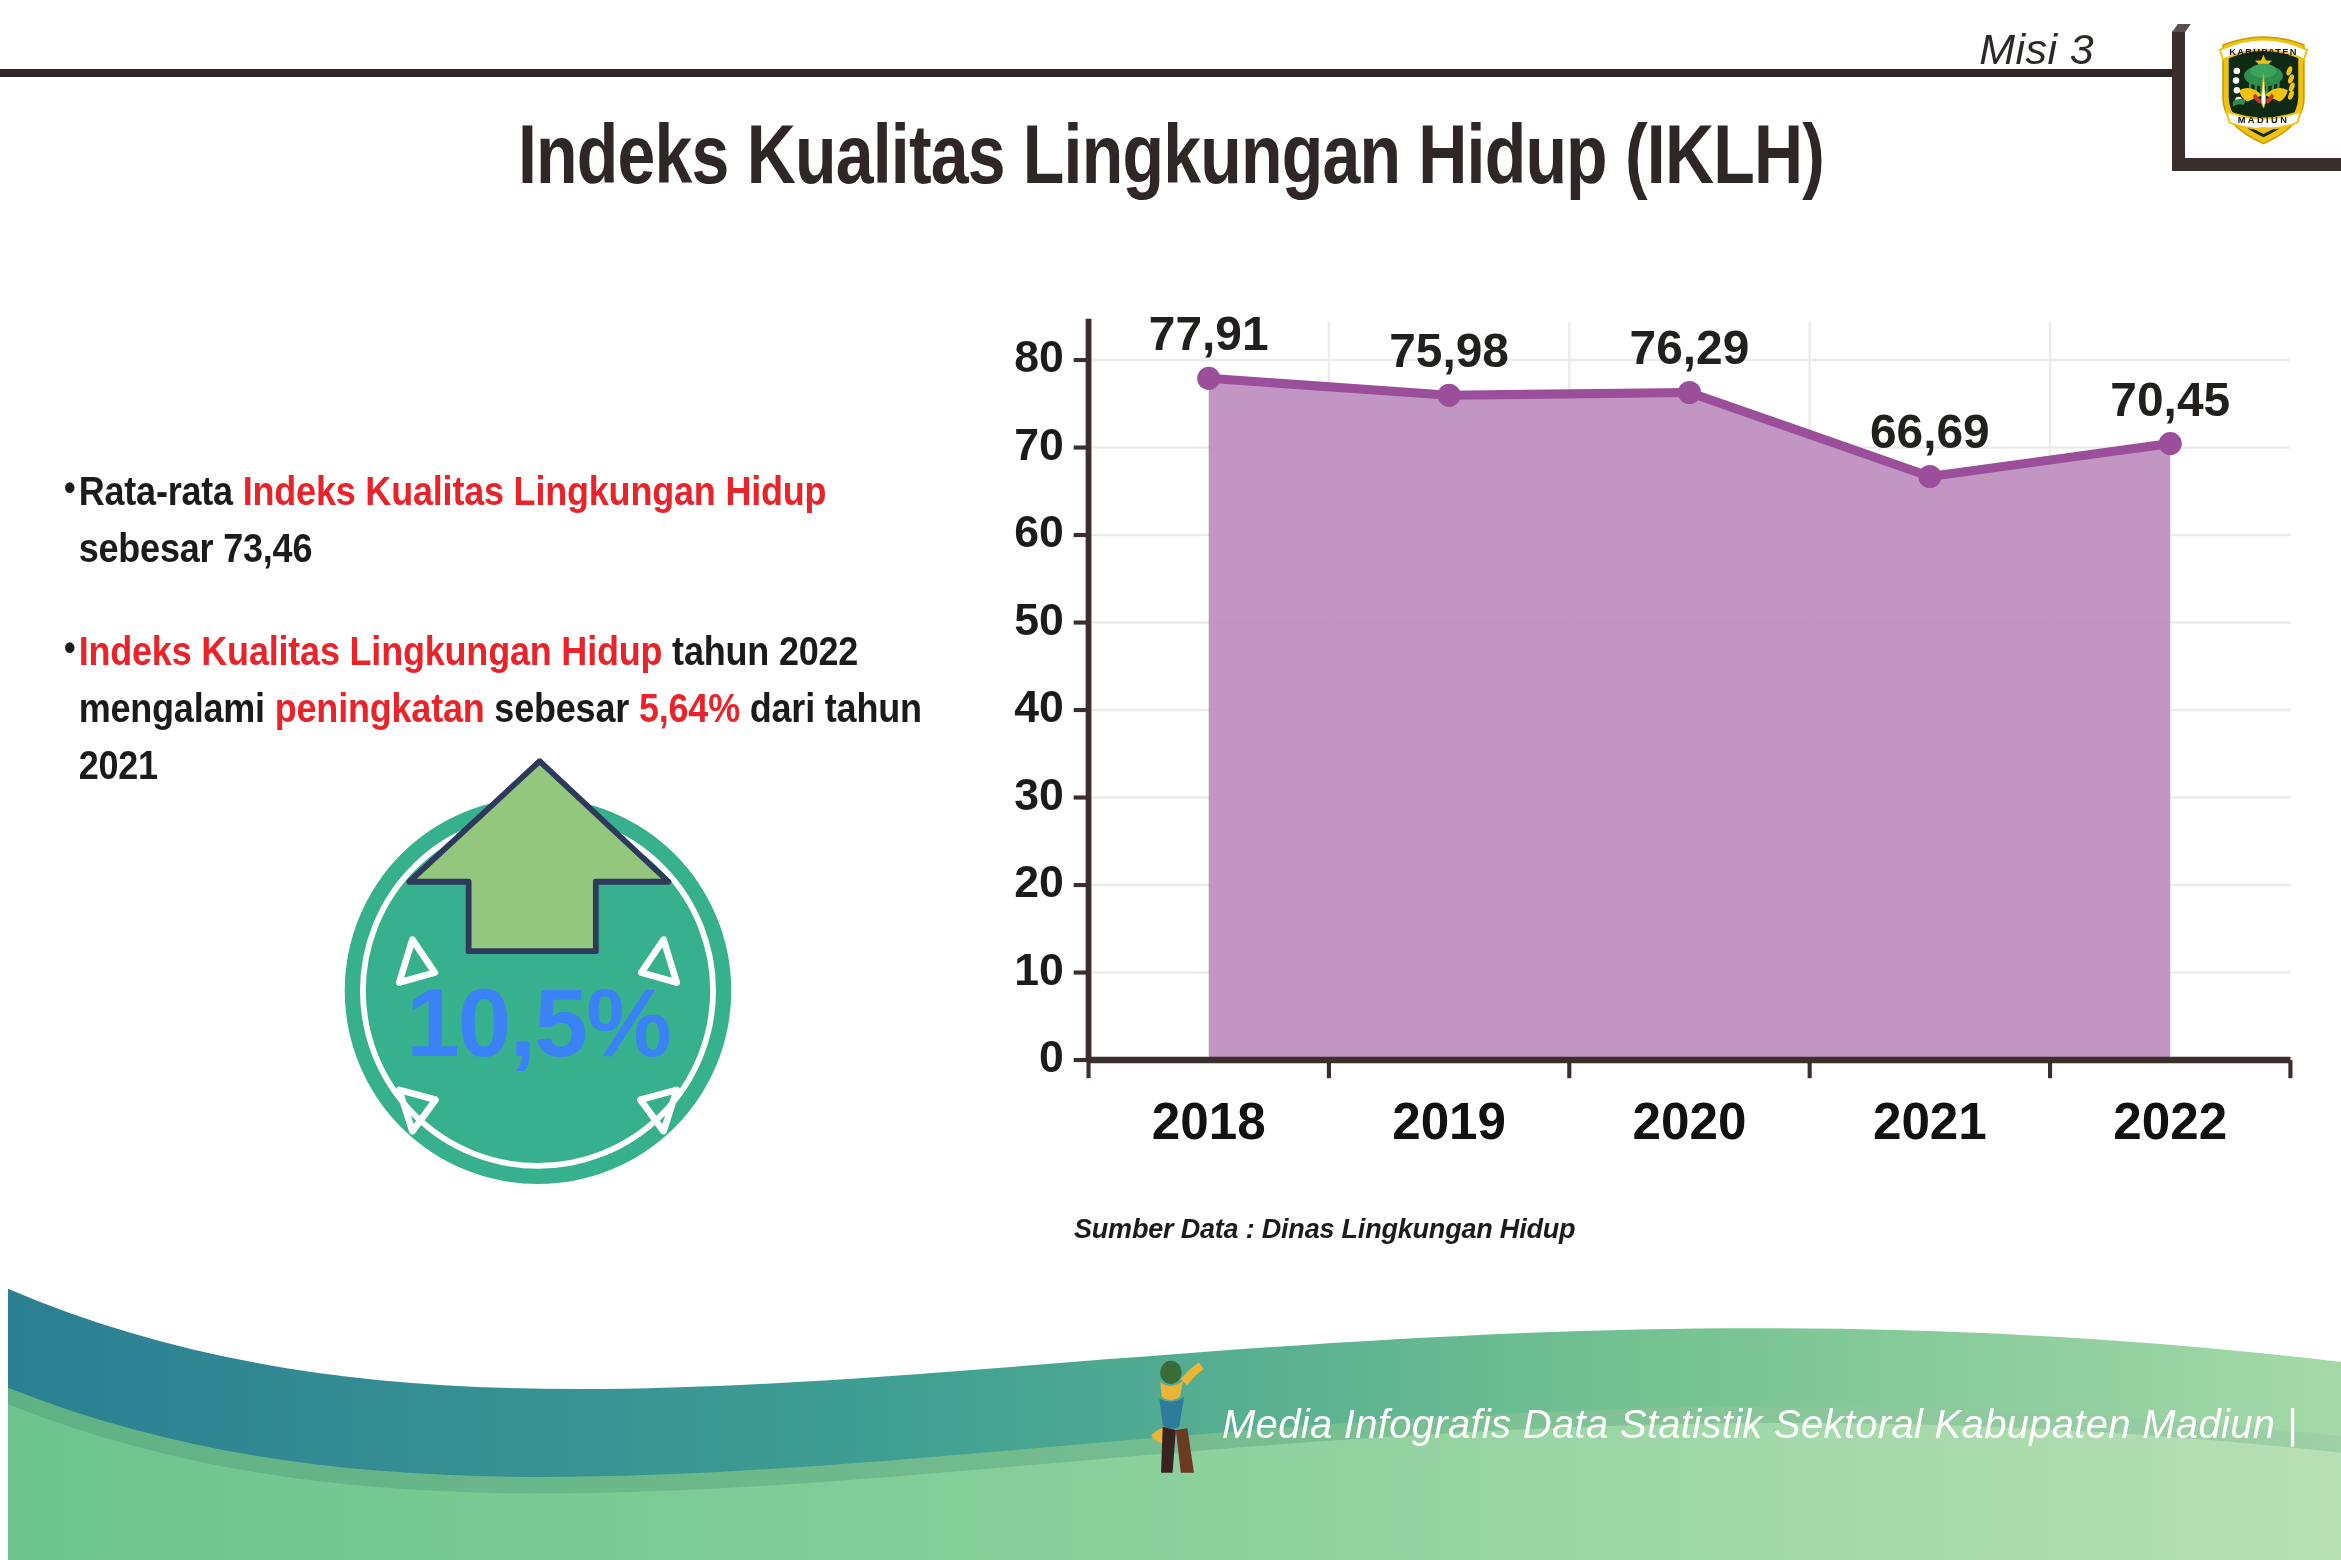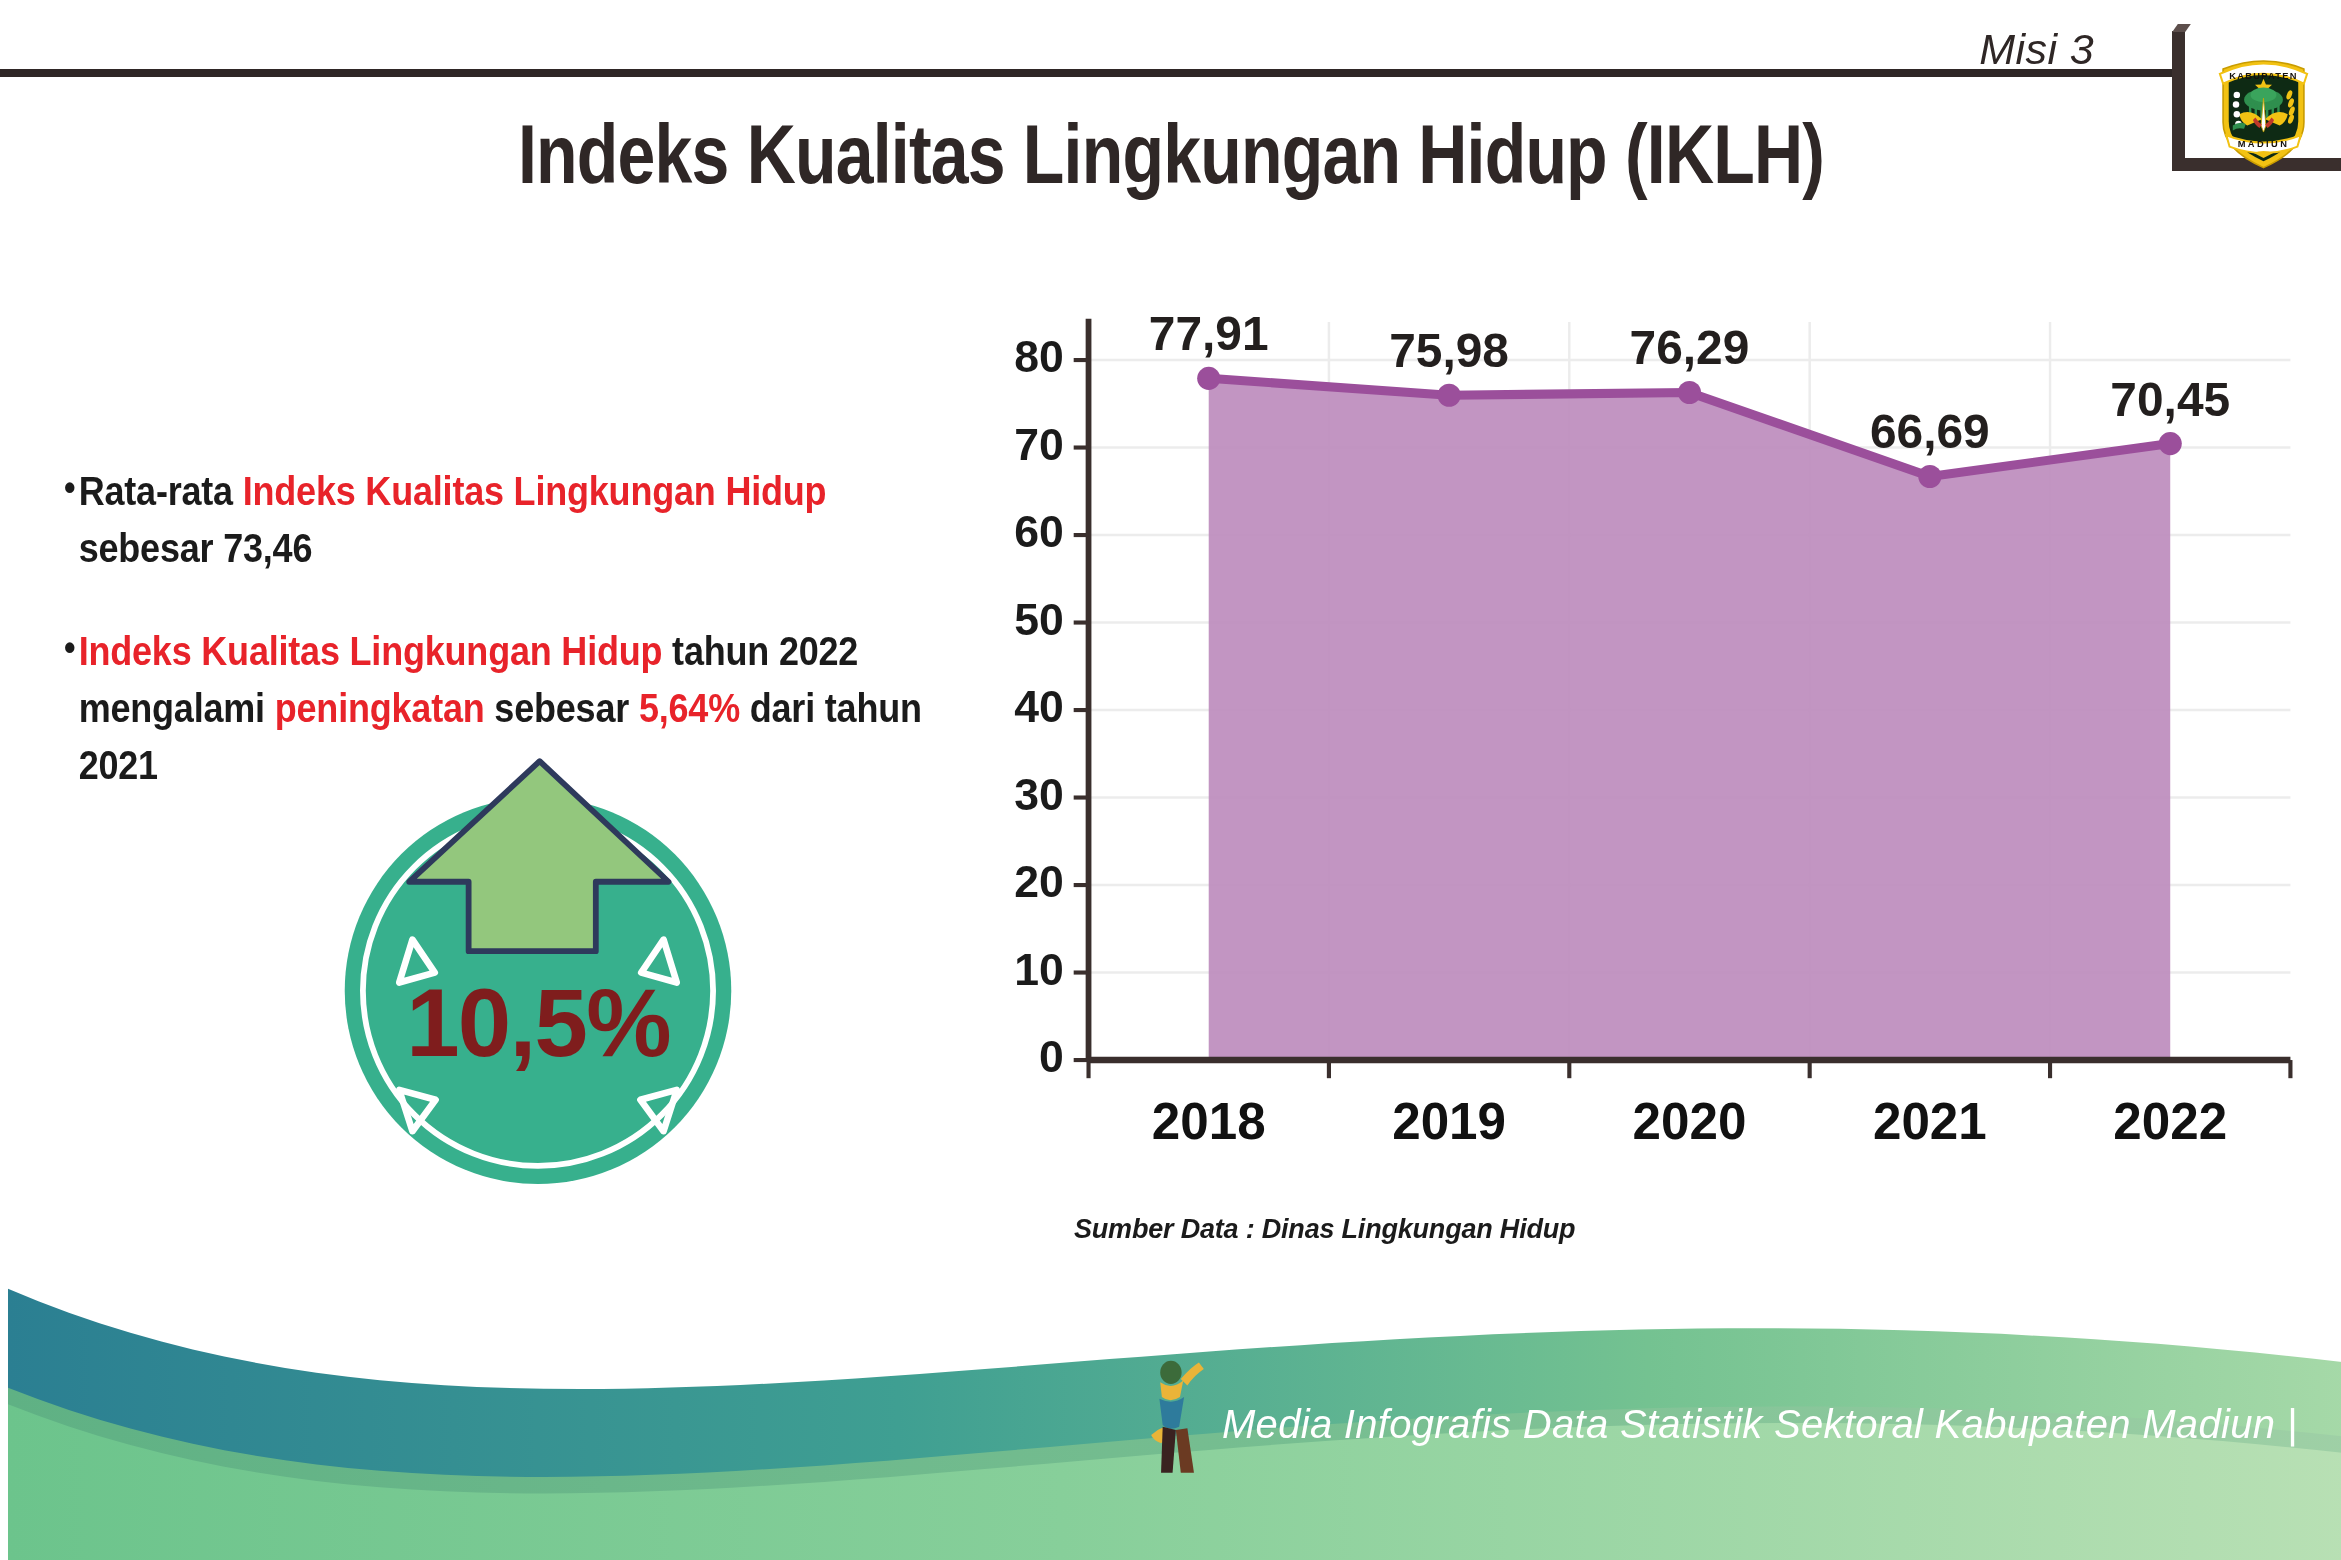--- a/index.html
+++ b/index.html
@@ -25,21 +25,21 @@
   }
   .bracket{
     position:absolute;left:2172px;top:31px;width:173px;height:140px;
   }
   .bracket .v{position:absolute;left:0;top:0;width:13.2px;height:134px;background:#3a2f2d;}
   .bracket .h{position:absolute;left:0;bottom:0;width:170px;height:13.2px;background:#3a2f2d;}
   .bracket .vtip{position:absolute;left:0;top:-6.6px;width:13.2px;height:8.3px;background:#5d4f4c;
     transform:skewX(-35deg);transform-origin:bottom left;}
 
   
-  .crest{position:absolute;left:2215px;top:48px;width:97px;height:124px;}
+  .crest{position:absolute;left:2215px;top:24px;width:97px;height:124px;}
 
   
   .title{
     position:absolute;left:0;right:0;top:106px;text-align:center;
     font-family:"Liberation Sans", sans-serif;
     font-weight:bold;font-size:68px;color:#2f2726;
     letter-spacing:-0.8px;
     transform:scaleY(1.22);transform-origin:top center;
   }
 
@@ -59,21 +59,21 @@
   .bullet .dot{flex:0 0 auto;margin-right:3.3px;font-size:33px;line-height:1.42;}
   .bullet .txt{flex:1 1 auto;}
   .red{color:#e8232a;font-weight:700;}
 
   
   .badge{position:absolute;left:315px;top:743px;width:446px;height:446px;}
   .badge svg{display:block;width:100%;height:100%;}
   .badge .pct{
     position:absolute;left:0;right:0;top:225px;text-align:center;
     font-family:"Liberation Sans", sans-serif;
-    font-weight:bold;font-size:96px;color:#7f1d1d;letter-spacing:-1.7px;
+    font-weight:bold;font-size:96px;color:#3b82f6;letter-spacing:-1.7px;
   }
 
   
   .chart{position:absolute;left:966px;top:294px;width:1338px;height:875px;}
   .chart svg{display:block;width:100%;height:100%;}
   .chart-source{
     position:absolute;left:1074px;top:1214px;
     font-family:"Liberation Sans", sans-serif;
     font-style:italic;font-weight:bold;font-size:27px;color:#1b1b1b;
     letter-spacing:-0.2px;white-space:nowrap;

